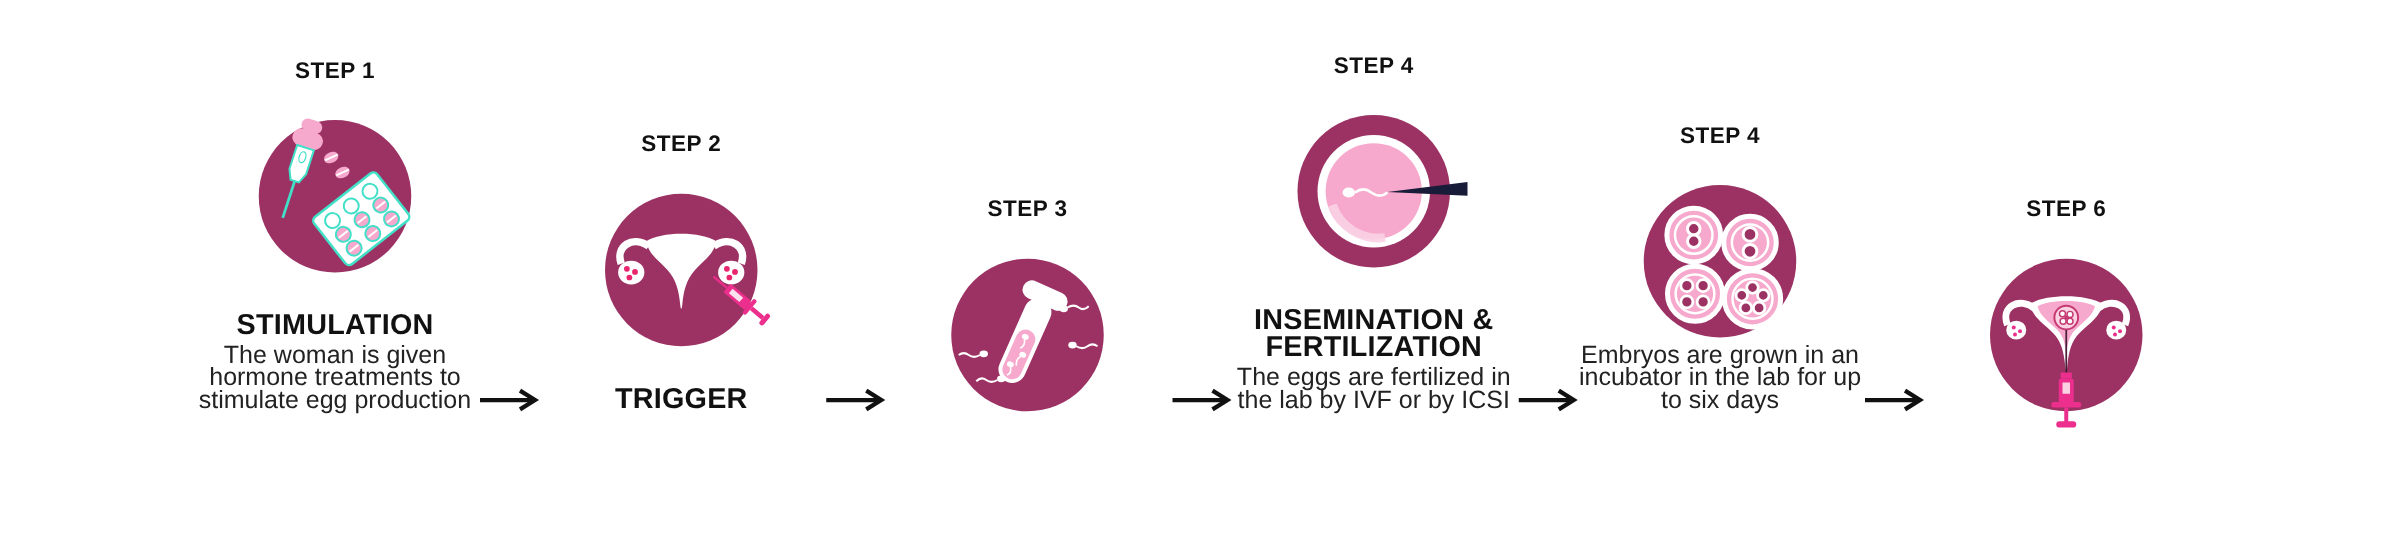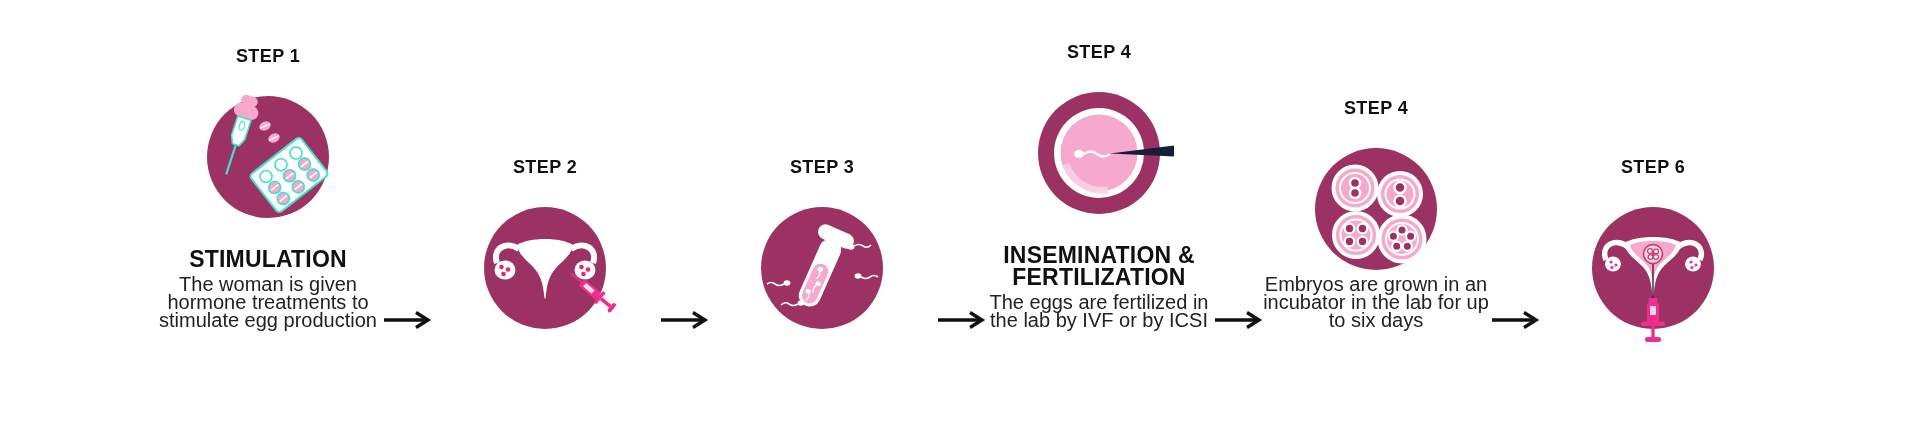--- a/index.html
+++ b/index.html
@@ -102,20 +102,21 @@
         <g transform="translate(96 74) rotate(40)">
           <line x1="-12" y1="0" x2="2" y2="0" stroke="#EC2E8D" stroke-width="1.8"></line>
           <rect x="2" y="-4.5" width="22" height="9" rx="1.5" fill="#EC2E8D"></rect>
           <rect x="6" y="-2.3" width="11" height="4.6" fill="#fff" opacity="0.85"></rect>
           <rect x="24" y="-7.5" width="3.5" height="15" rx="1.5" fill="#EC2E8D"></rect>
           <rect x="27.5" y="-1.8" width="12" height="3.6" fill="#EC2E8D"></rect>
           <rect x="39.5" y="-5.5" width="4" height="11" rx="2" fill="#EC2E8D"></rect>
         </g>
       </svg>
     </div>
+    <div class="step-title">TRIGGER</div>
   </div>
 
   <div class="arrow">
     <svg width="48" height="18" viewBox="0 0 48 18">
           <line x1="1" y1="9" x2="44" y2="9" stroke="#111" stroke-width="3.4"></line>
           <path d="M33 1.5 L45 9 L33 16.5" fill="none" stroke="#111" stroke-width="3.4"></path>
         </svg>
   </div>
 
   <div class="step">

